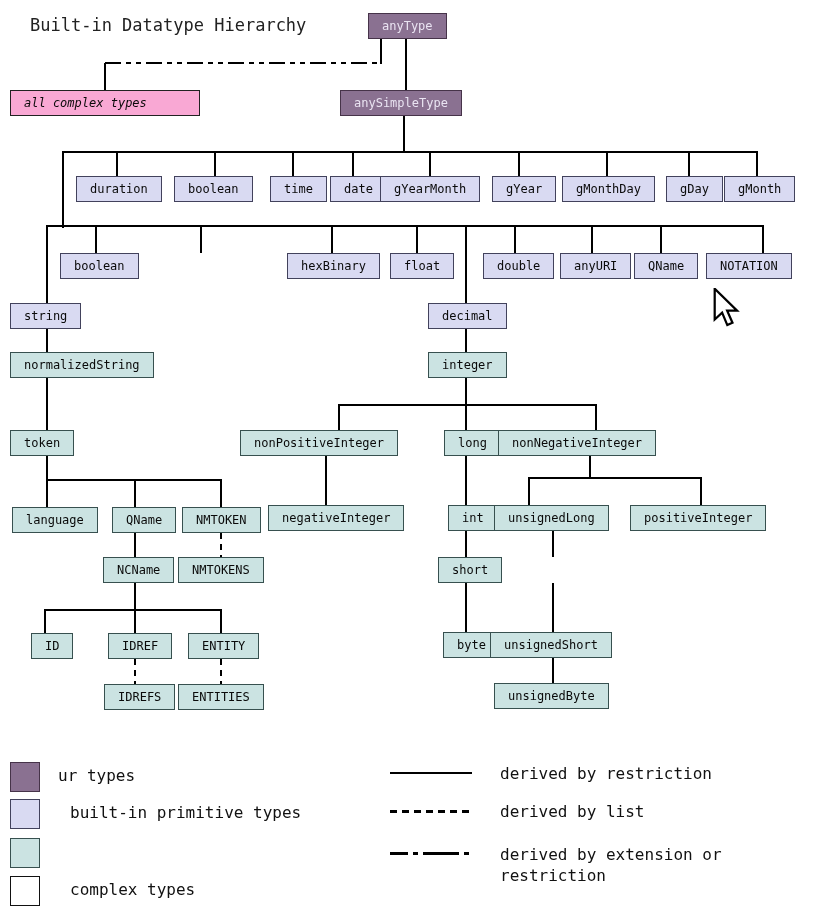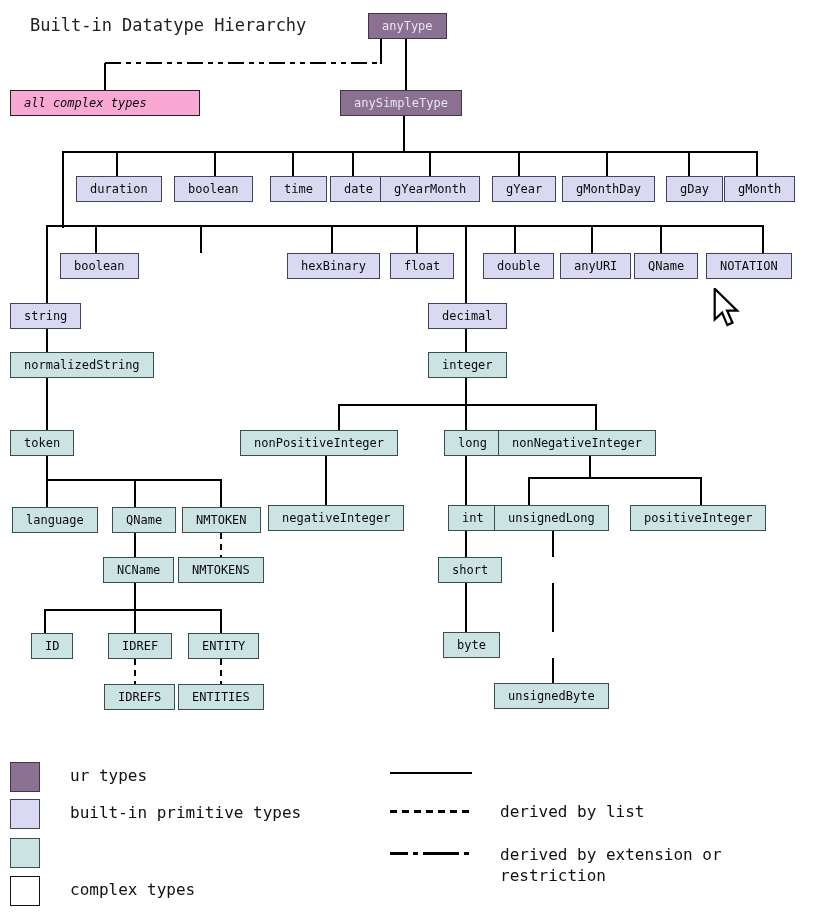--- a/index.html
+++ b/index.html
@@ -138,36 +138,38 @@
   <div class="nd d" style="left:630px;top:505px">positiveInteger</div>
 
   <div class="nd d" style="left:103px;top:557px">NCName</div>
   <div class="nd d" style="left:178px;top:557px">NMTOKENS</div>
   <div class="nd d" style="left:438px;top:557px">short</div>
 
   <div class="nd d" style="left:31px;top:633px">ID</div>
   <div class="nd d" style="left:108px;top:633px">IDREF</div>
   <div class="nd d" style="left:188px;top:633px">ENTITY</div>
   <div class="nd d" style="left:443px;top:632px">byte</div>
+  <div class="nd d" style="left:490px;top:632px">unsignedShort</div>
 
   <div class="nd d" style="left:104px;top:684px">IDREFS</div>
   <div class="nd d" style="left:178px;top:684px">ENTITIES</div>
   <div class="nd d" style="left:494px;top:683px">unsignedByte</div>
 
   <div class="lg-sw" style="top:762px;background:#8a7191;border-color:#463349"></div>
   <div class="lg-sw" style="top:799px;background:#d9daf2;border-color:#42425c"></div>
   <div class="lg-sw" style="top:838px;background:#cbe3e2;border-color:#37504f"></div>
   <div class="lg-sw" style="top:876px;background:#ffffff;border-color:#111"></div>
-  <div class="lg-txt" style="left:70px;top:766px">ur types</div>
+  <div class="lg-txt" style="left:58px;top:766px">ur types</div>
   <div class="lg-txt" style="left:70px;top:803px">built-in primitive types</div>
   <div class="lg-txt" style="left:70px;top:880px">complex types</div>
 
   <div class="ln-solid" style="left:390px;top:772px"></div>
   <div class="ln-dashed" style="left:390px;top:810px"></div>
   <div class="ln-dashdot" style="left:390px;top:852px"></div>
+  <div class="lg-txt" style="left:500px;top:764px">derived by restriction</div>
   <div class="lg-txt" style="left:500px;top:802px">derived by list</div>
   <div class="lg-txt wrap" style="left:500px;top:844px">derived by extension or restriction</div>
 
   <div id="cursor">
     <svg width="32" height="42" viewBox="0 0 22 30">
       <polygon points="1.5,0.5 1.5,22.5 6.8,17.6 10.5,26.5 14.2,24.8 10.4,16.2 17.5,16.2" fill="#ffffff" stroke="#000000" stroke-width="1.6"></polygon>
     </svg>
   </div>
 
 </div>

